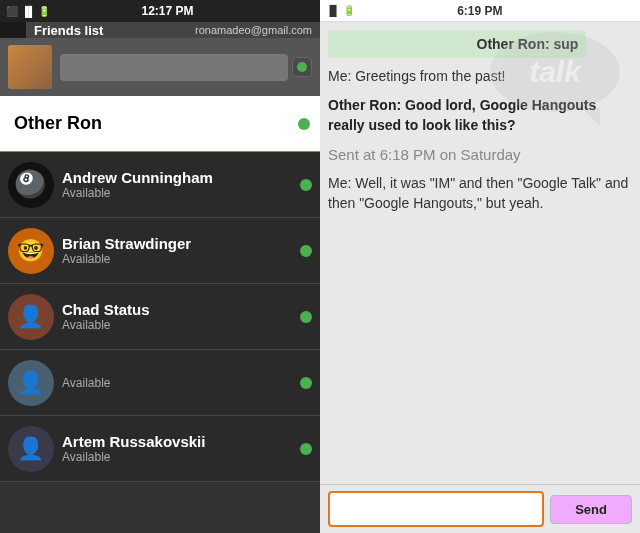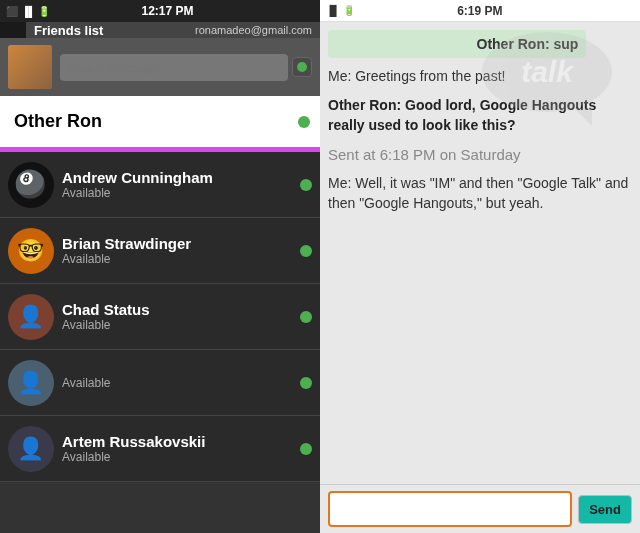--- a/index.html
+++ b/index.html
@@ -111,21 +111,21 @@
     }
 
     
     .selected-contact {
       background: #fff;
       display: flex;
       align-items: center;
       padding: 10px 10px;
       gap: 0;
       height: 56px;
-      border-bottom: 5px solid #d946ef;
+      border-bottom: 1px solid #d946ef;
     }
     .selected-contact .contact-name {
       flex: 1;
       font-size: 18px;
       font-weight: bold;
       color: #000;
       padding-left: 4px;
     }
     .selected-contact .green-dot-sm {
       width: 12px;
@@ -245,21 +245,21 @@
       display: flex;
       flex-direction: column;
       gap: 8px;
       overflow: hidden;
       position: relative;
     }
 
     
     .talk-logo {
       position: absolute;
-      right: 28px;
+      right: 20px;
       top: 10px;
       opacity: 0.25;
     }
     .talk-bubble {
       width: 130px;
       height: 80px;
       background: #bbb;
       border-radius: 50%;
       display: flex;
       align-items: center;
@@ -330,24 +330,24 @@
     .chat-input {
       flex: 1;
       height: 36px;
       border: 2px solid #e07820;
       border-radius: 4px;
       background: #fff;
       padding: 4px 8px;
       font-size: 13px;
     }
     .send-btn {
-      background: #14b8a6;
+      background: #f0abfc;
       border: 1px solid #bbb;
       border-radius: 4px;
-      padding: 6px 10px;
+      padding: 6px 24px;
       font-size: 13px;
       font-weight: bold;
       color: #222;
       cursor: pointer;
       white-space: nowrap;
     }
 
     
     .profile-my {
       width: 44px;

